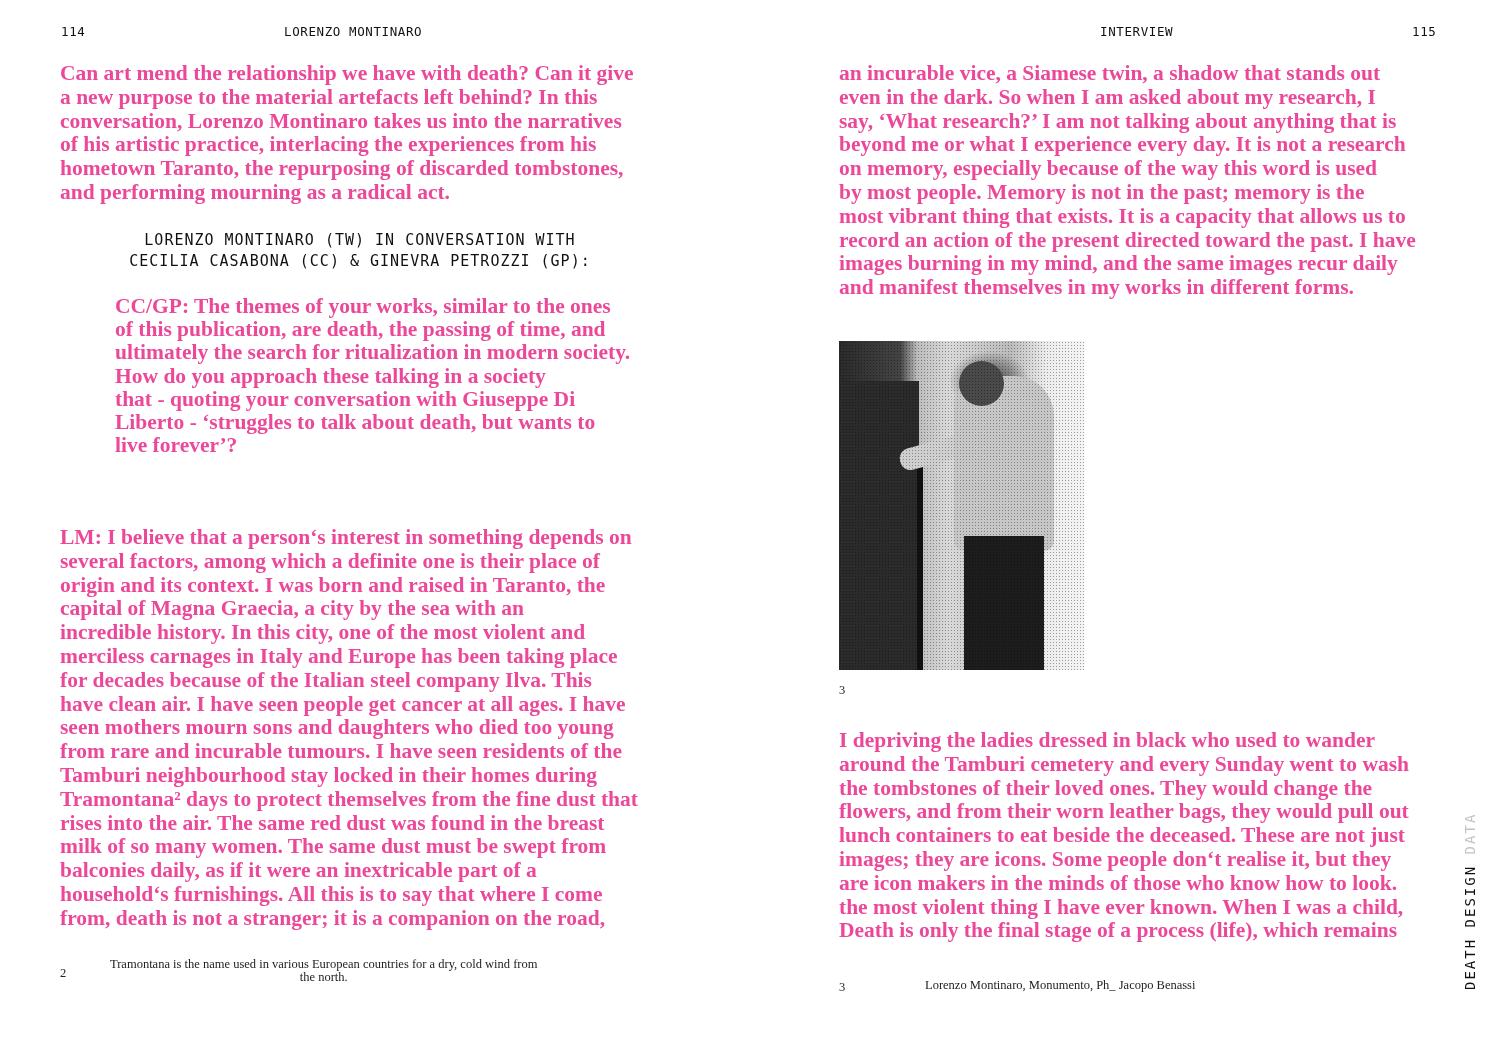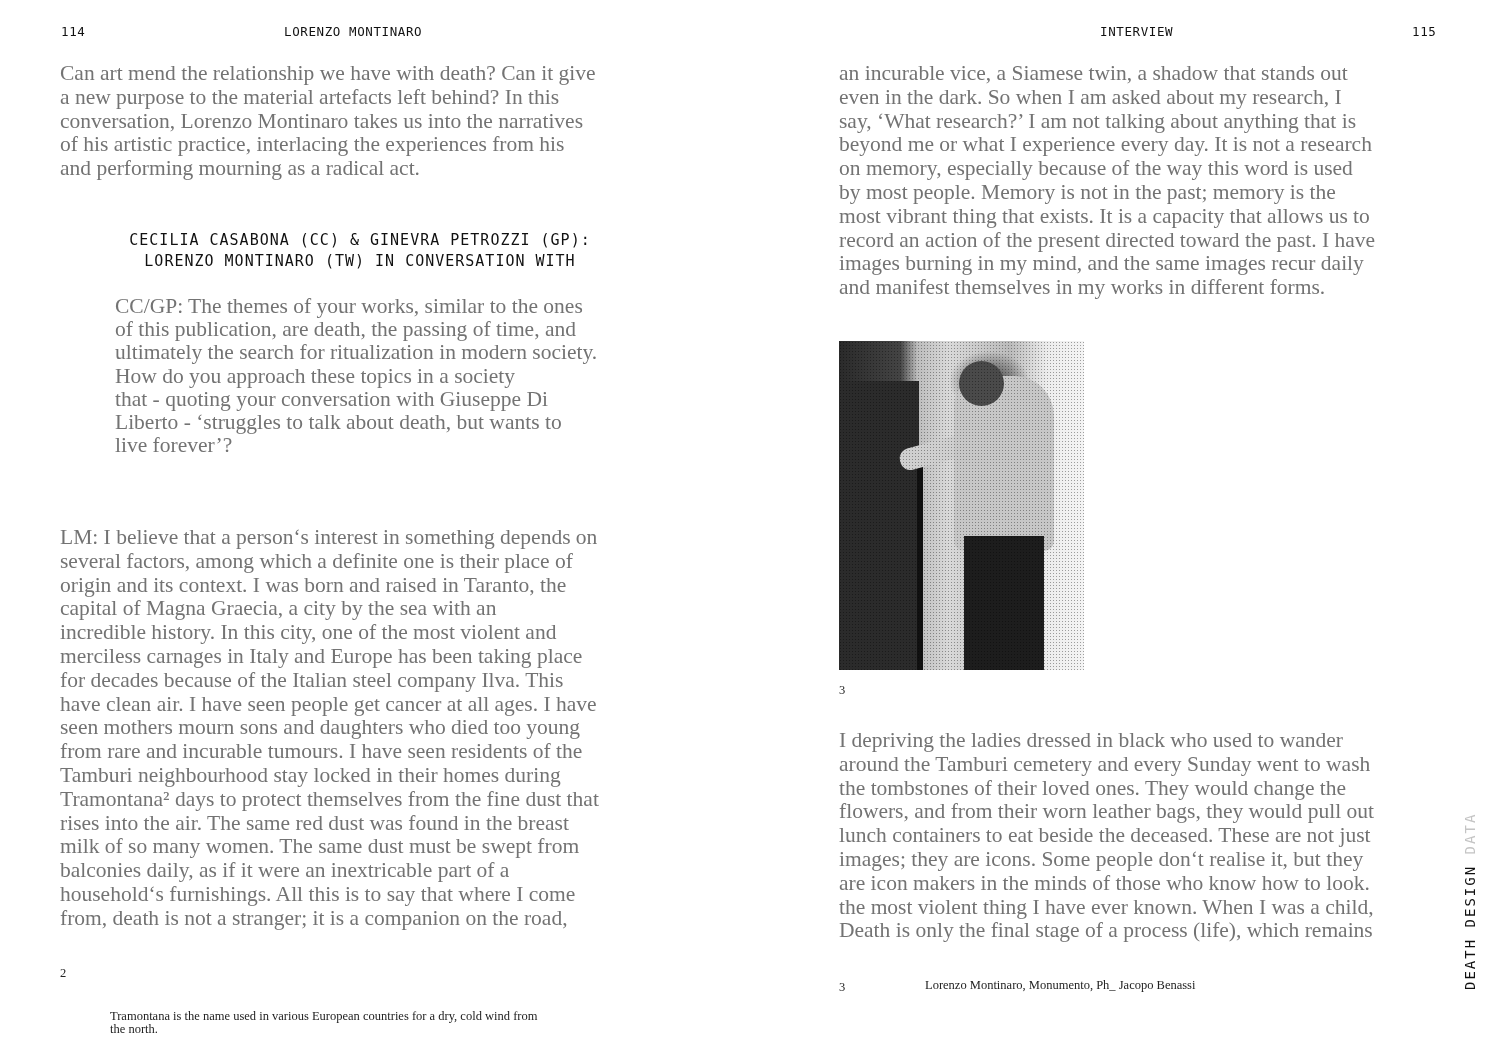--- a/index.html
+++ b/index.html
@@ -1,19 +1,19 @@
 <!DOCTYPE html>
 <html><head>
 <meta charset="utf-8">
 <style>
   html, body { margin: 0; padding: 0; background: #ffffff; }
   body { width: 1500px; height: 1050px; position: relative; overflow: hidden; color: #1c1c1c; }
   .mono { font-family: "DejaVu Sans Mono", "Liberation Mono", monospace; font-size: 12.5px; letter-spacing: 0.6px; color: #111; }
   .abs { position: absolute; }
-  .body-text { font-family: "Liberation Serif", "DejaVu Serif", serif; font-size: 21.5px; line-height: 23.8px; color: #737373; }
+  .body-text { font-family: "Liberation Serif", "DejaVu Serif", serif; font-size: 21.5px; line-height: 23.8px; color: #ec4899; font-weight: bold; }
   .line { display: block; white-space: nowrap; }
   .note { font-family: "Liberation Serif", serif; font-size: 12.5px; line-height: 13px; color: #222; }
   .photo {
     position: absolute; left: 839px; top: 341px; width: 245px; height: 329px;
     background:
       radial-gradient(ellipse 40px 30px at 150px 40px, #3a3a3a 0%, rgba(0,0,0,0) 100%),
       linear-gradient(90deg, #2a2a2a 0%, #444 25%, #bdbdbd 32%, #d9d9d9 45%, #bbb 70%, #ededed 85%, #f4f4f4 100%);
     overflow: hidden;
   }
   .photo .left-figure { position: absolute; left: 0; top: 40px; width: 80px; height: 289px; background: #2b2b2b; }
@@ -32,33 +32,34 @@
 <body>
 
 <div class="abs mono" style="left:61px; top:24px;">114</div>
 <div class="abs mono" style="left:284px; top:24px;">LORENZO MONTINARO</div>
 
 <div class="abs body-text" style="left:60px; top:62px;">
   <span class="line">Can art mend the relationship we have with death? Can it give</span>
   <span class="line">a new purpose to the material artefacts left behind? In this</span>
   <span class="line">conversation, Lorenzo Montinaro takes us into the narratives</span>
   <span class="line">of his artistic practice, interlacing the experiences from his</span>
+  <span class="line">hometown Taranto, the repurposing of discarded tombstones,</span>
   <span class="line">and performing mourning as a radical act.</span>
 </div>
 
 <div class="abs mono" style="left:60px; top:230px; width:600px; text-align:center; font-size:15px; line-height:21px; letter-spacing:1px;">
+  <span class="line">LORENZO MONTINARO (TW) IN CONVERSATION WITH</span>
   <span class="line">CECILIA CASABONA (CC) &amp; GINEVRA PETROZZI (GP):</span>
-  <span class="line">LORENZO MONTINARO (TW) IN CONVERSATION WITH</span>
 </div>
 
 <div class="abs body-text" style="left:115px; top:295px; line-height:23.2px;">
   <span class="line">CC/GP: The themes of your works, similar to the ones</span>
   <span class="line">of this publication, are death, the passing of time, and</span>
   <span class="line">ultimately the search for ritualization in modern society.</span>
-  <span class="line">How do you approach these topics in a society</span>
+  <span class="line">How do you approach these talking in a society</span>
   <span class="line">that - quoting your conversation with Giuseppe Di</span>
   <span class="line">Liberto - ‘struggles to talk about death, but wants to</span>
   <span class="line">live forever’?</span>
 </div>
 
 <div class="abs body-text" style="left:60px; top:478px;margin-top:48px;">
   <span class="line">LM: I believe that a person‘s interest in something depends on</span>
   <span class="line">several factors, among which a definite one is their place of</span>
   <span class="line">origin and its context. I was born and raised in Taranto, the</span>
   <span class="line">capital of Magna Graecia, a city by the sea with an</span>
@@ -71,21 +72,21 @@
   <span class="line">Tamburi neighbourhood stay locked in their homes during</span>
   <span class="line">Tramontana² days to protect themselves from the fine dust that</span>
   <span class="line">rises into the air. The same red dust was found in the breast</span>
   <span class="line">milk of so many women. The same dust must be swept from</span>
   <span class="line">balconies daily, as if it were an inextricable part of a</span>
   <span class="line">household‘s furnishings. All this is to say that where I come</span>
   <span class="line">from, death is not a stranger; it is a companion on the road,</span>
 </div>
 
 <div class="abs note" style="left:60px; top:967px;">2</div>
-<div class="abs note" style="left:110px; top:1010px;">
+<div class="abs note" style="left:110px; top:958px;text-align:center;">
   <span class="line">Tramontana is the name used in various European countries for a dry, cold wind from</span>
   <span class="line">the north.</span>
 </div>
 
 <div class="abs mono" style="left:1100px; top:24px;">INTERVIEW</div>
 <div class="abs mono" style="left:1412px; top:24px;">115</div>
 
 <div class="abs body-text" style="left:839px; top:62px;">
   <span class="line">an incurable vice, a Siamese twin, a shadow that stands out</span>
   <span class="line">even in the dark. So when I am asked about my research, I</span>

